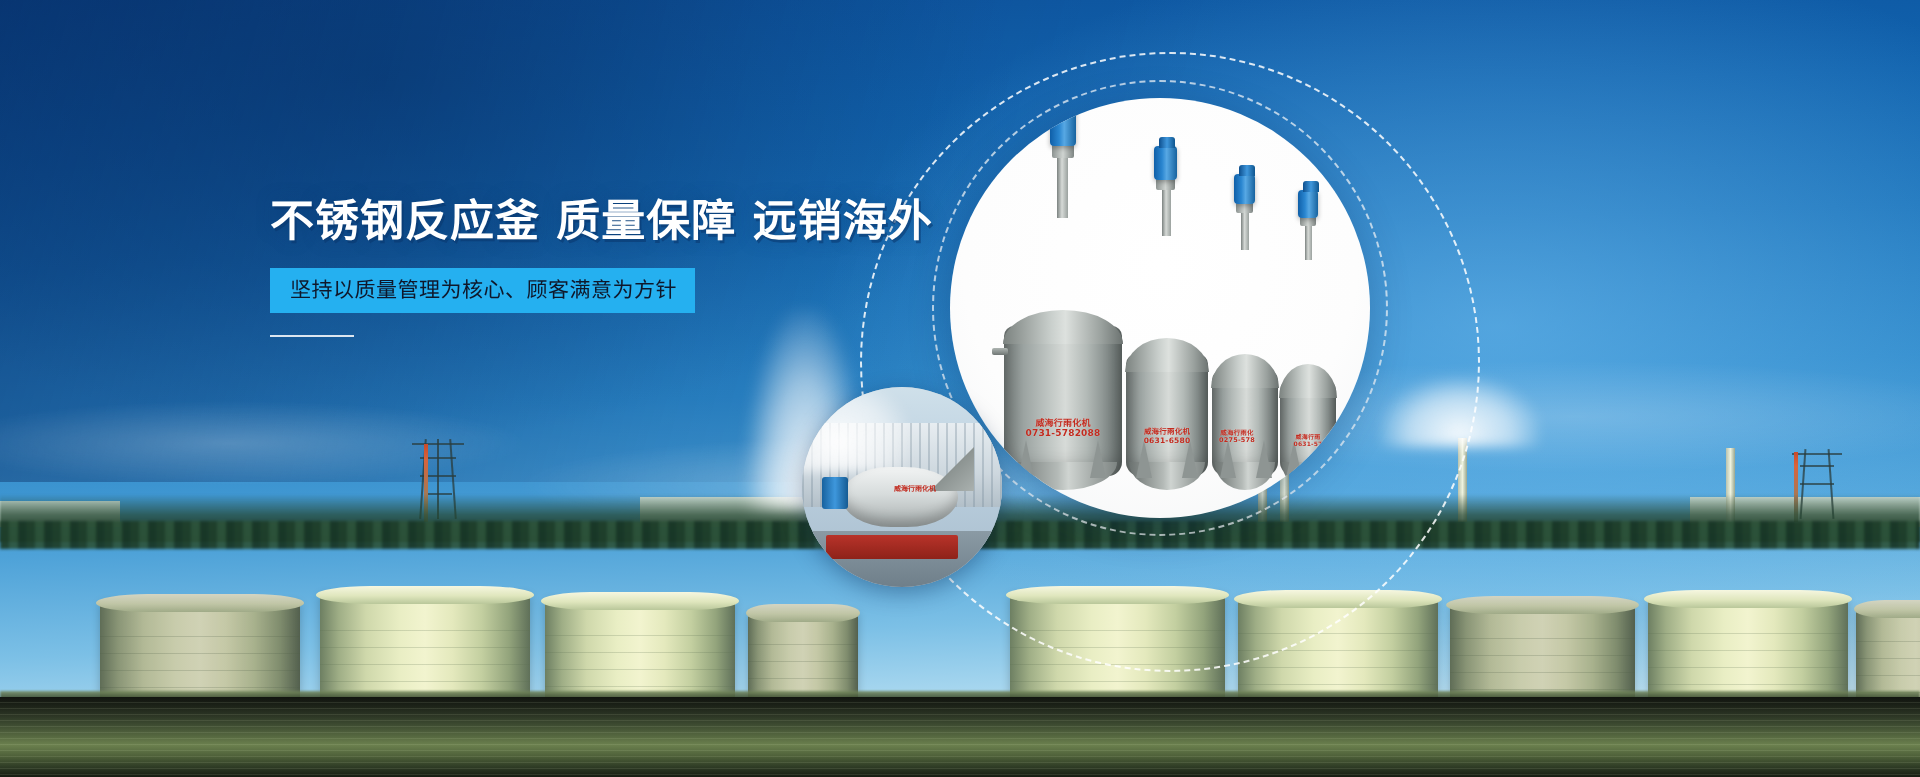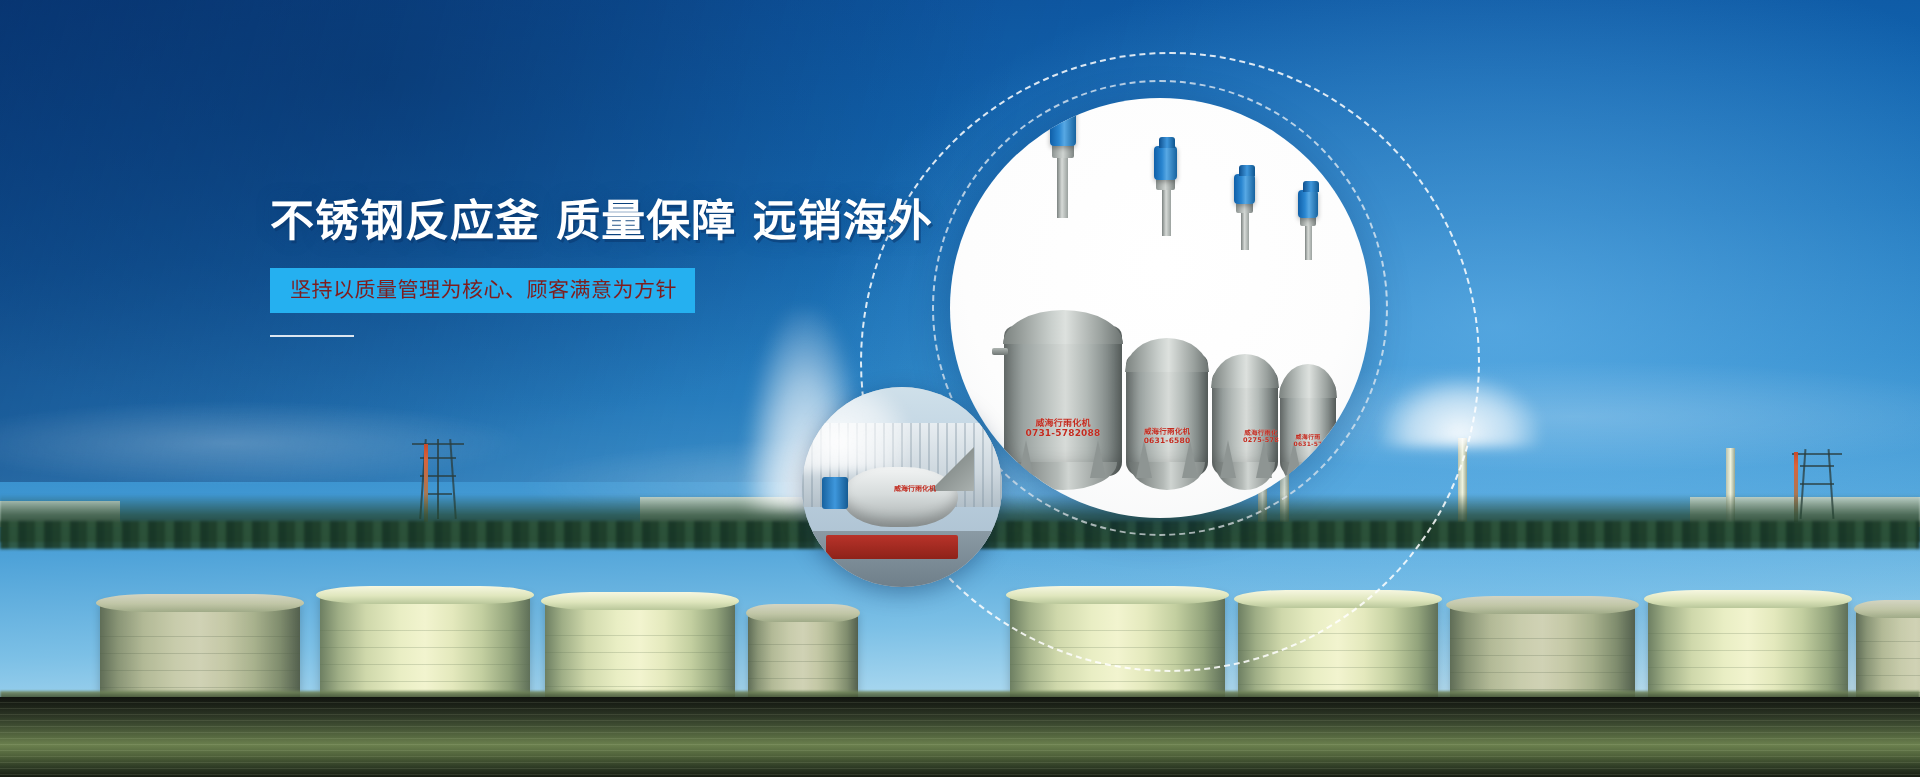--- a/index.html
+++ b/index.html
@@ -155,21 +155,21 @@
   .headline {
     font-size:44px; line-height:50px; font-weight:bold;
     color:#ffffff; letter-spacing:1px; white-space:nowrap;
     text-shadow:2px 3px 0 rgba(10,55,110,0.55), 0 0 18px rgba(10,55,110,0.35);
     font-family:"DejaVu Sans","Liberation Sans",sans-serif;
   }
   .subbar {
     display:inline-block; margin-top:22px;
     background:#25b0f0;
     padding:7px 18px 8px 20px;
-    color:#7f1d1d; font-size:21px; line-height:30px; letter-spacing:0.5px;
+    color:#0f172a; font-size:21px; line-height:30px; letter-spacing:0.5px;
     white-space:nowrap;
   }
   .paragraph {
     margin-top:26px; color:#eaf4fb; font-size:20px; line-height:36px;
     letter-spacing:0.5px; max-width:520px;
     text-shadow:0 1px 3px rgba(8,48,96,0.45);
   }
   .rule {
     margin-top:22px; width:84px; height:2px; background:rgba(255,255,255,0.85);
   }
@@ -397,21 +397,21 @@
       </div>
       <div class="shaft" style="left:212px; top:88px; height:50px; width:9px;"></div>
       <div class="gearbox" style="left:206px; top:78px; width:19px; height:14px;"></div>
       <div class="motor" style="left:204px; top:48px; width:23px; height:34px;"></div>
 
       <div class="reactor" style="left:262px; width:66px; height:106px;">
         <div class="domet"></div>
         <div class="domeb"></div>
         <div class="leg" style="left:8px;"></div>
         <div class="leg" style="left:44px;"></div>
-        <div class="vlabel" style="left:1px; top:60px; width:48px; font-size:6.5px;margin-left:24px;">
+        <div class="vlabel" style="left:1px; top:60px; width:48px; font-size:6.5px;">
           <span>威海行雨化</span><br>
           <span>0275-578</span>
         </div>
       </div>
       <div class="shaft" style="left:291px; top:112px; height:40px; width:8px;"></div>
       <div class="gearbox" style="left:286px; top:102px; width:17px; height:13px;"></div>
       <div class="motor" style="left:284px; top:76px; width:21px; height:30px;"></div>
 
       <div class="reactor" style="left:330px; width:56px; height:96px;">
         <div class="domet"></div>

